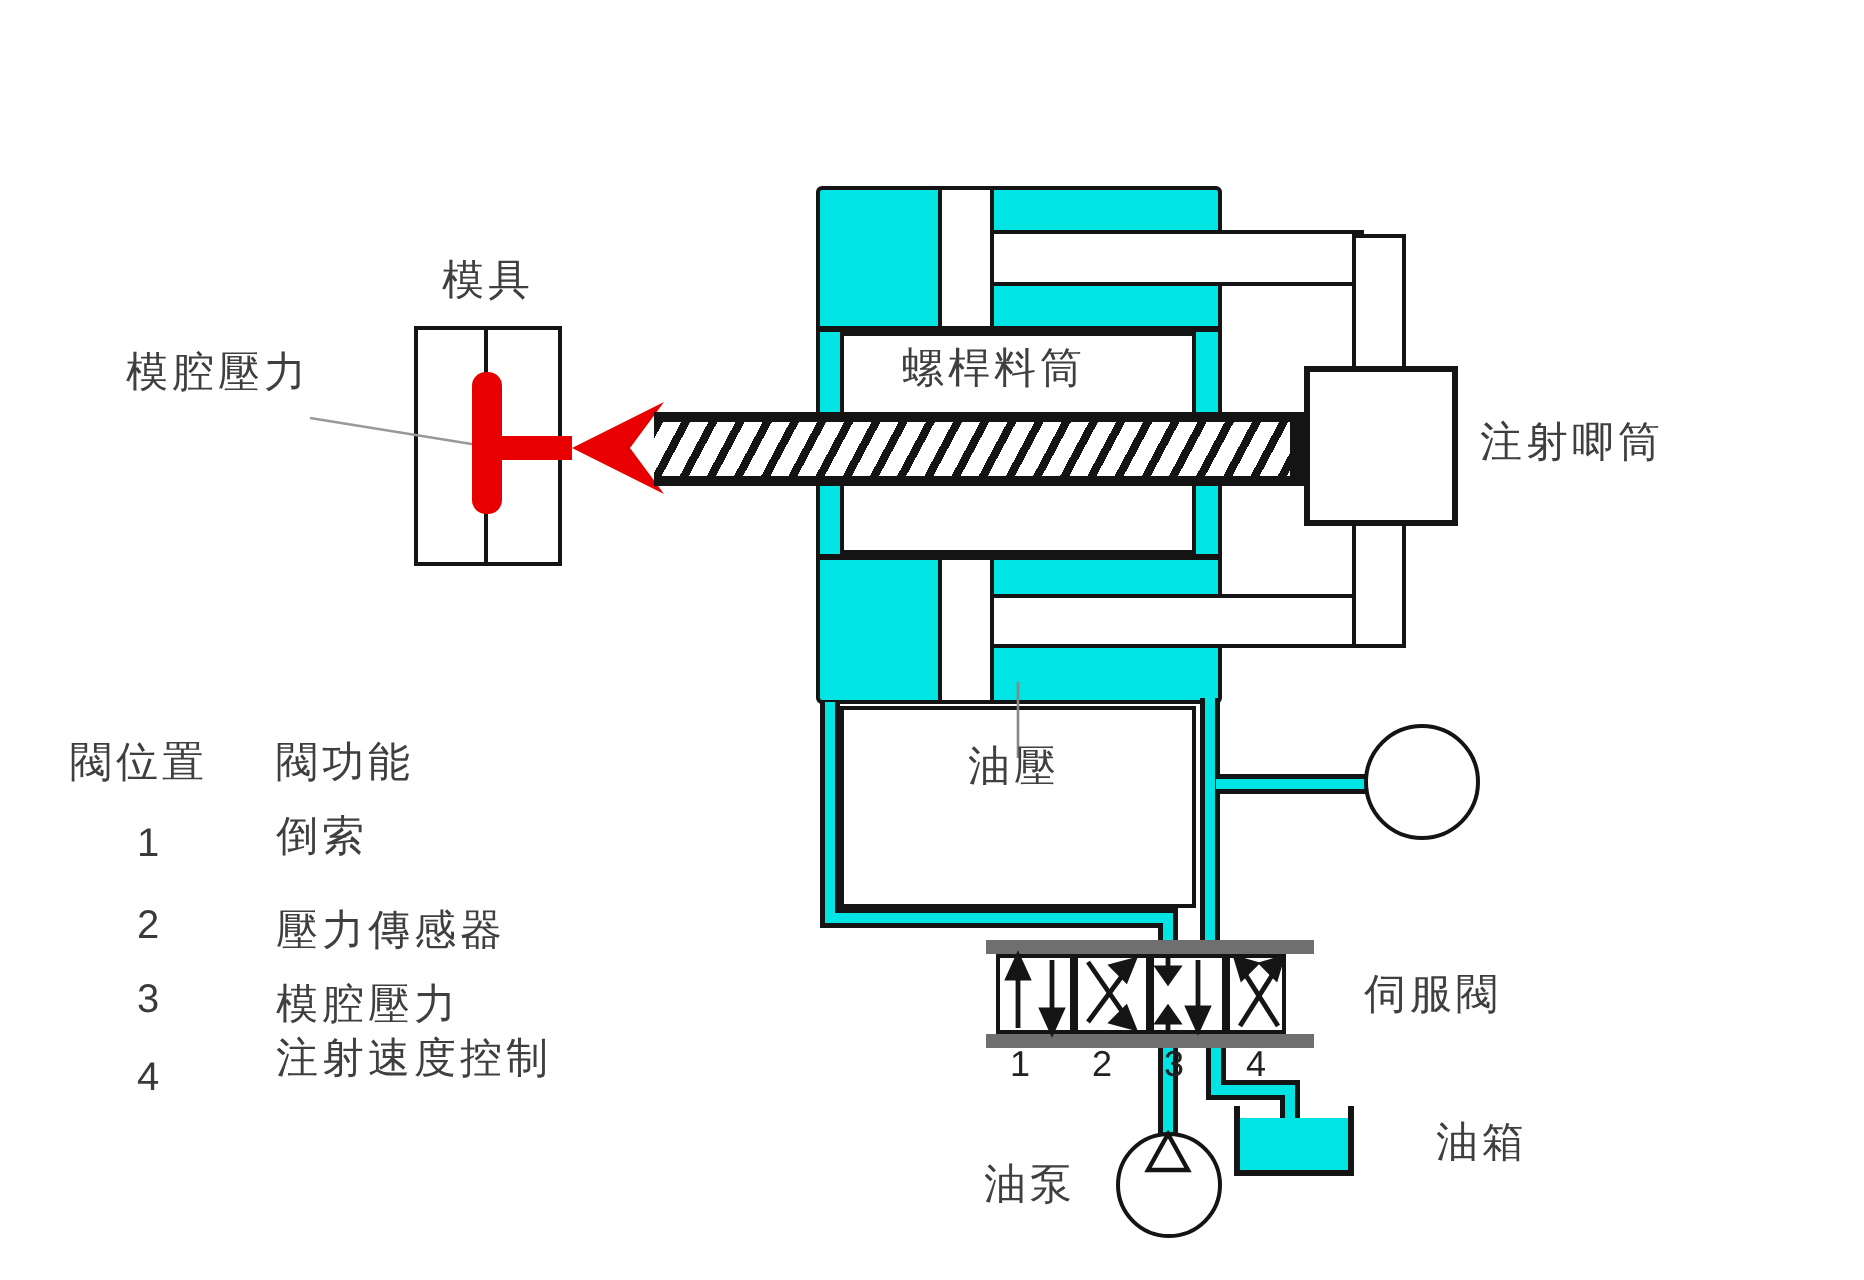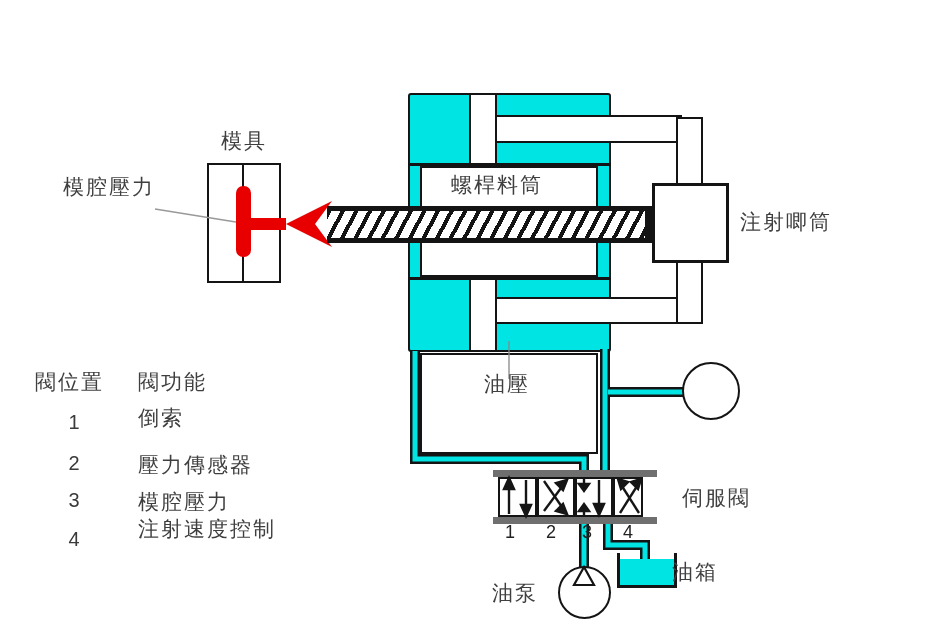--- a/index.html
+++ b/index.html
@@ -144,21 +144,21 @@
     <div class="tankliquid"></div>
   </div>
 
   <div class="lbl center" style="left:207px;top:129px;width:74px">模具</div>
   <div class="lbl" style="left:63px;top:175px">模腔壓力</div>
   <div class="lbl center" style="left:420px;top:173px;width:154px">螺桿料筒</div>
   <div class="lbl" style="left:740px;top:210px">注射唧筒</div>
   <div class="lbl" style="left:484px;top:372px">油壓</div>
   <div class="lbl" style="left:682px;top:486px">伺服閥</div>
   <div class="lbl" style="left:492px;top:581px">油泵</div>
-  <div class="lbl" style="left:672px;top:560px">油箱</div>
+  <div class="lbl" style="left:718px;top:560px">油箱</div>
 
   <div>
     <div class="lbl" style="left:35px;top:370px">閥位置</div>
     <div class="lbl" style="left:138px;top:370px">閥功能</div>
 
     <div>
       <span class="tbl-num" style="top:411px">1</span>
       <span class="tbl-fn" style="top:404px">倒索</span>
     </div>
     <div>

